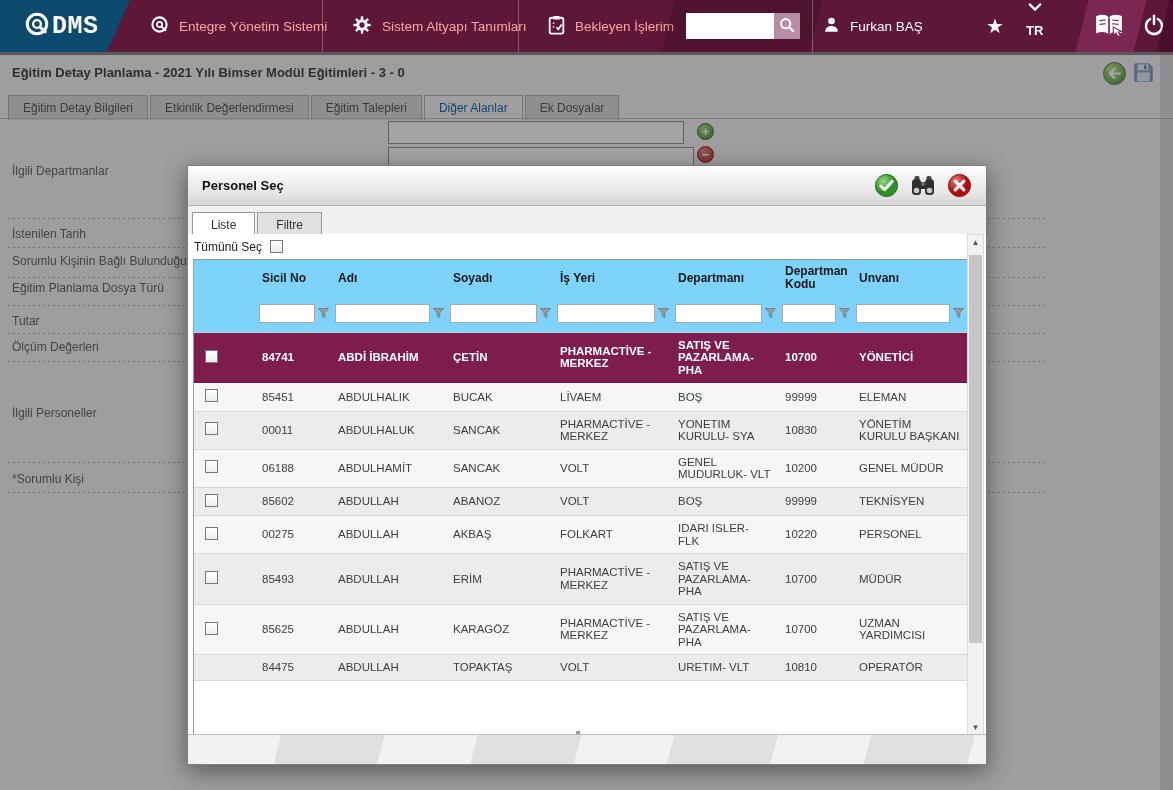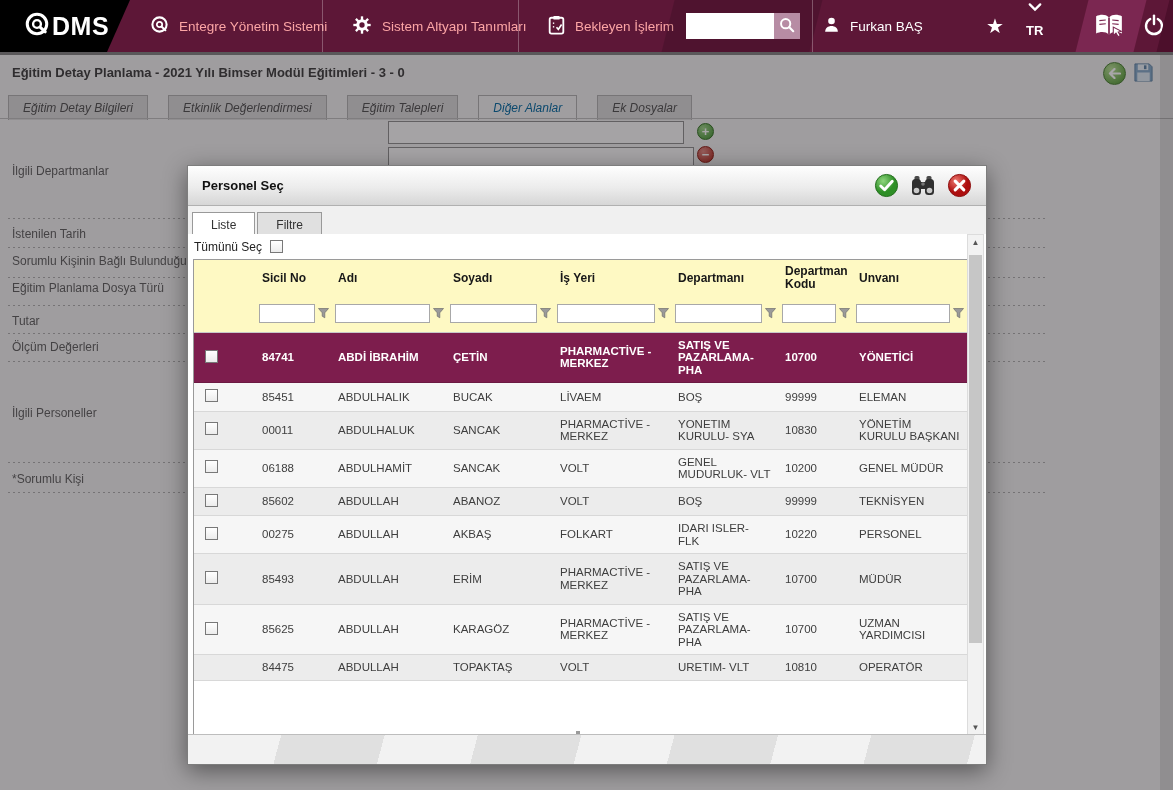--- a/index.html
+++ b/index.html
@@ -1,23 +1,23 @@
 <!DOCTYPE html>
 <html><head>
 <meta charset="utf-8">
 <style>
   * { margin:0; padding:0; box-sizing:border-box; }
   html,body { width:1173px; height:790px; overflow:hidden; }
   body { position:relative; background:#f1f1f1; font-family:"Liberation Sans",sans-serif; }
 
   
   .navbar { position:absolute; top:0; left:0; width:1173px; height:52px; background:#5d1737; z-index:50; }
-  .logo-block { position:absolute; left:0; top:0; width:130px; height:52px; background:#000000;
+  .logo-block { position:absolute; left:0; top:0; width:130px; height:52px; background:#0c4a6e;
                 clip-path:polygon(0 0,130px 0,107px 52px,0 52px);
-                display:flex; align-items:center; padding-left:24px; }
+                display:flex; align-items:center; padding-left:24px;font-family:Liberation Mono, monospace; }
   .logo-text { color:#fff; font-weight:bold; font-size:25px; letter-spacing:.5px; margin-left:2px; }
   .nav-sep { position:absolute; top:0; width:1px; height:52px; background:rgba(255,255,255,.28); }
   .nav-item { position:absolute; top:0; height:52px; display:flex; align-items:center; gap:10px;
               color:#fca5a5; font-size:13.5px; cursor:pointer; white-space:nowrap; }
   .search-band { position:absolute; left:668px; top:0; width:148px; height:52px; background:rgba(0,0,0,.14);
                  transform:skewX(-14deg); }
   .search-box { position:absolute; left:686px; top:13px; width:88px; height:26px; border:none; background:#fff; padding:0 6px; font-size:12px; }
   .search-btn { position:absolute; left:774px; top:13px; width:26px; height:26px; background:#b78ca4; border:none;
                 display:flex; align-items:center; justify-content:center; cursor:pointer; }
   .user-area { position:absolute; left:822px; top:0; height:52px; display:flex; align-items:center; gap:9px;
@@ -31,21 +31,21 @@
   .corner-wedge { position:absolute; right:-8px; top:0; width:18px; height:52px; background:#4c0f2b; transform:skewX(-14deg); }
   .navline { position:absolute; top:52px; left:0; width:1173px; height:3px; background:#262626; opacity:.55; z-index:51; }
 
   
   .page { position:absolute; top:55px; left:0; width:1173px; height:735px; background:#f1f1f1; }
   .pg-title { position:absolute; left:12px; top:10px; font-size:13px; font-weight:bold; color:#3c3c3c; }
   .back-btn { position:absolute; left:1103px; top:7px; width:23px; height:23px; border-radius:50%;
               background:radial-gradient(circle at 35% 30%, #b9e197, #68a94a 70%, #4e8a36); border:1px solid #487f31;
               display:flex; align-items:center; justify-content:center; cursor:pointer; }
   .save-btn { position:absolute; left:1133px; top:7px; width:21px; height:21px; cursor:pointer; }
-  .tabs-row { position:absolute; left:8px; top:40px; display:flex; gap:20px;font-style:italic; }
+  .tabs-row { position:absolute; left:8px; top:40px; display:flex; gap:2px; }
   .bg-tab { padding:5px 14px; background:#d9d9d9; border:1px solid #b0b0b0; border-bottom:none;
             font-size:12px; color:#4f4f4f; cursor:pointer; white-space:nowrap; }
   .bg-tab.active { background:#f3f3f3; color:#0369a1; }
   .tabline { position:absolute; left:0; top:63px; width:1173px; height:1px; background:#bdbdbd; }
   .flabel { position:absolute; left:12px; font-size:12px; color:#5e5e5e; white-space:nowrap; }
   .dotline { position:absolute; left:8px; width:1040px; height:1px;
              background-image:repeating-linear-gradient(90deg,#adadad 0 2px,transparent 2px 5px); }
   .bg-input { position:absolute; background:#fafafa; border:1px solid #8f8f8f; height:23px; }
   .round-btn { position:absolute; width:17px; height:17px; border-radius:50%; color:#fff; font-weight:bold;
                font-size:13px; line-height:15px; text-align:center; cursor:pointer; }
@@ -71,21 +71,21 @@
   .m-tab.active { background:#fff; position:relative; top:1px; padding-bottom:6px; }
   .m-content-bg { position:absolute; top:68px; left:0; width:100%; height:502px; background:#fff; }
   .m-selectall { position:absolute; top:68px; left:0; width:780px; height:25px; background:#fff;
                  display:flex; align-items:center; gap:8px; padding-left:6px; font-size:12px; color:#222; }
   .cb { display:inline-block; width:13px; height:13px; background:linear-gradient(#fff,#ececec);
         border:1px solid #787878; cursor:pointer; flex:none; }
 
   .m-tablewrap { position:absolute; top:93px; left:5px; width:775px; height:477px; background:#fff;
                  border:1px solid #9a9a9a; overflow:hidden; }
   table.grid { width:773px; table-layout:fixed; border-collapse:collapse; }
-  .grid thead tr { background:#fef9c3; height:36px; }
+  .grid thead tr { background:#7dd3fc; height:36px; }
   .grid th { font-size:12px; font-weight:bold; color:#181818; text-align:left; padding:2px 6px;
              line-height:13px; vertical-align:middle; }
   .filter-row { background:#ebebeb; height:31px; }
   .filter-row td { padding:0 3px; border-bottom:1px solid #c9c9c9; }
   .fwrap { display:flex; align-items:center; gap:3px; }
   .fwrap input { flex:1; min-width:0; height:19px; border:1px solid #a8a8a8; background:#fff; font-size:11px; padding:0 3px; }
   .funnel { flex:none; display:inline-flex; cursor:pointer; }
   .grid tbody td { font-size:11.5px; color:#3e3e3e; padding:6px 6px; line-height:12.5px;
                    border-bottom:1px solid #d8d8d8; vertical-align:middle; word-wrap:break-word; }
   .grid tbody tr:nth-child(even) { background:#f6f6f6; }

